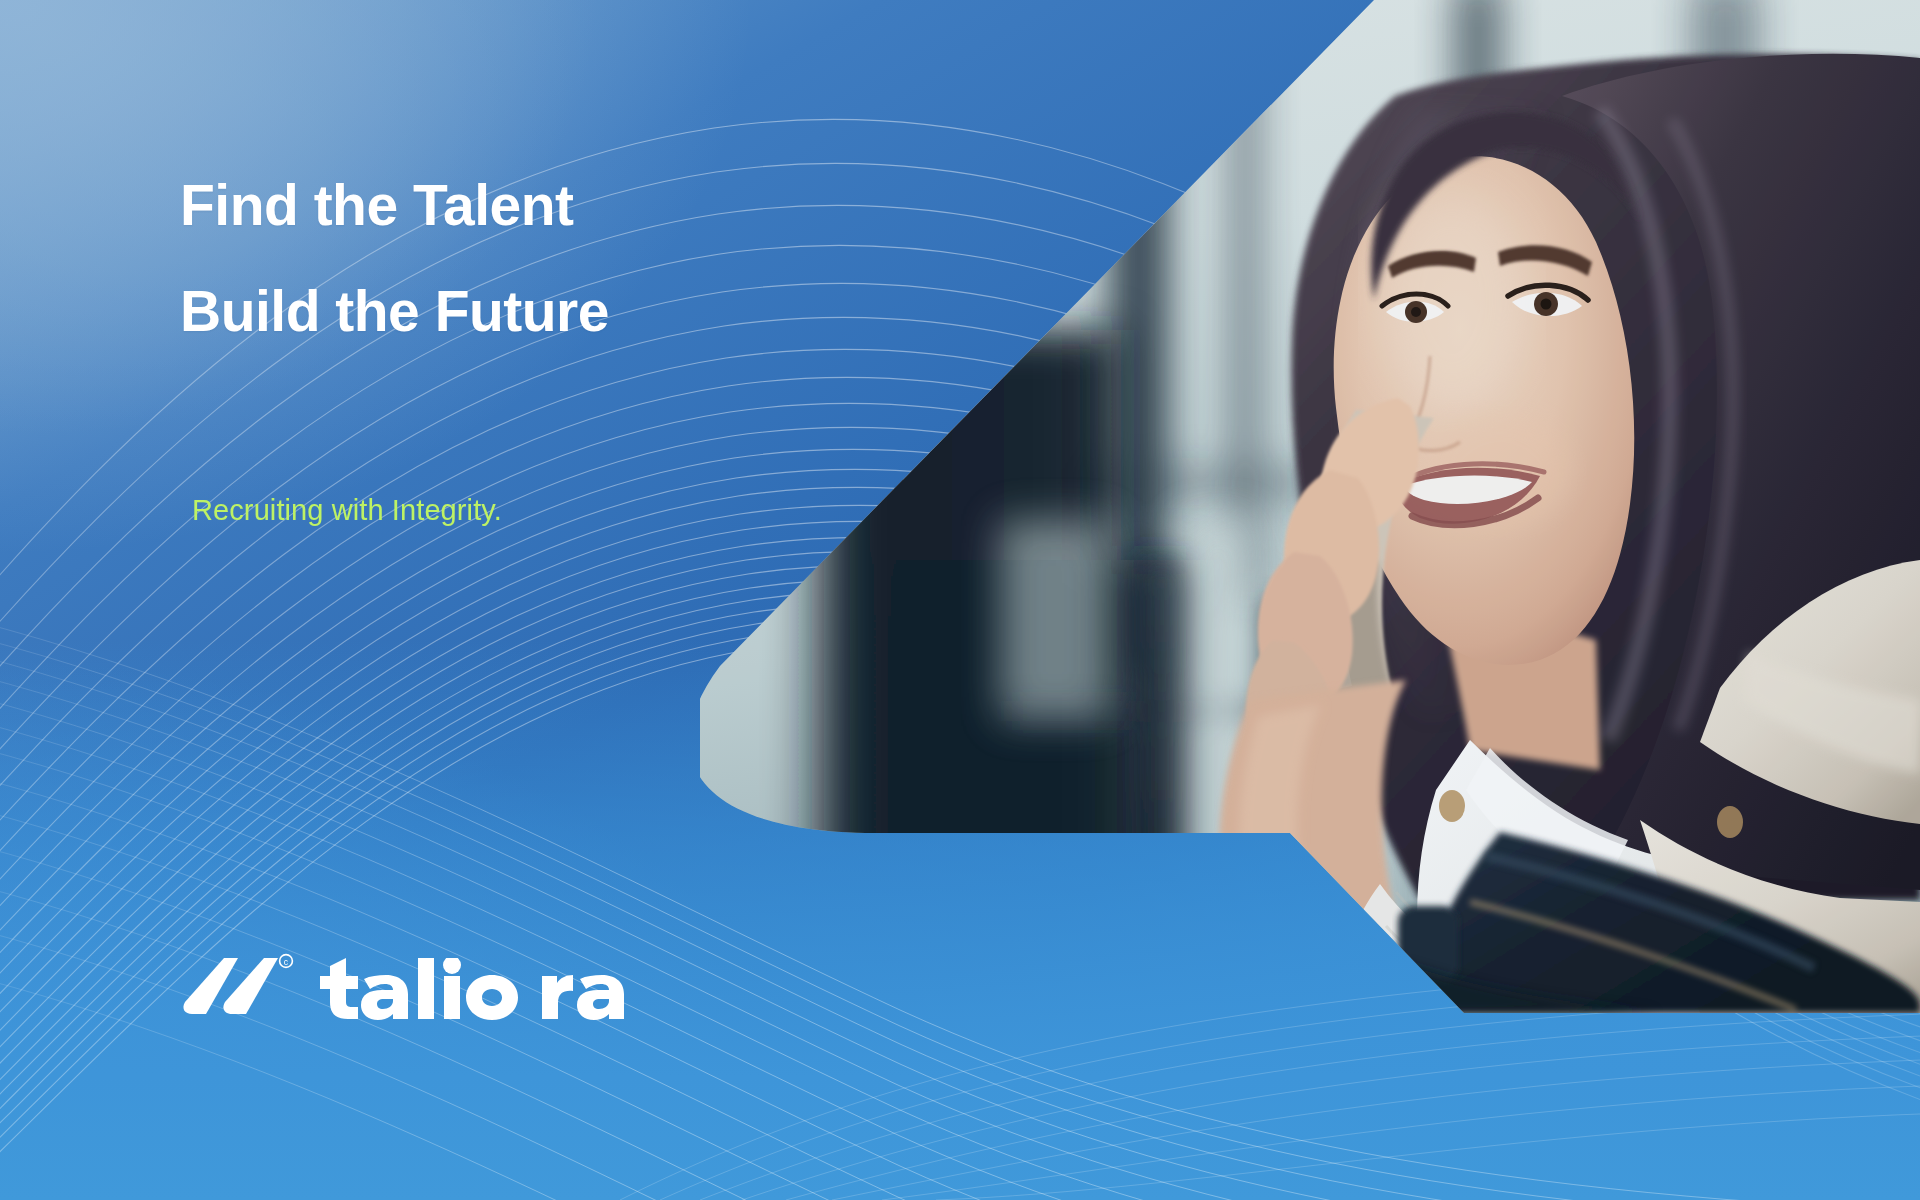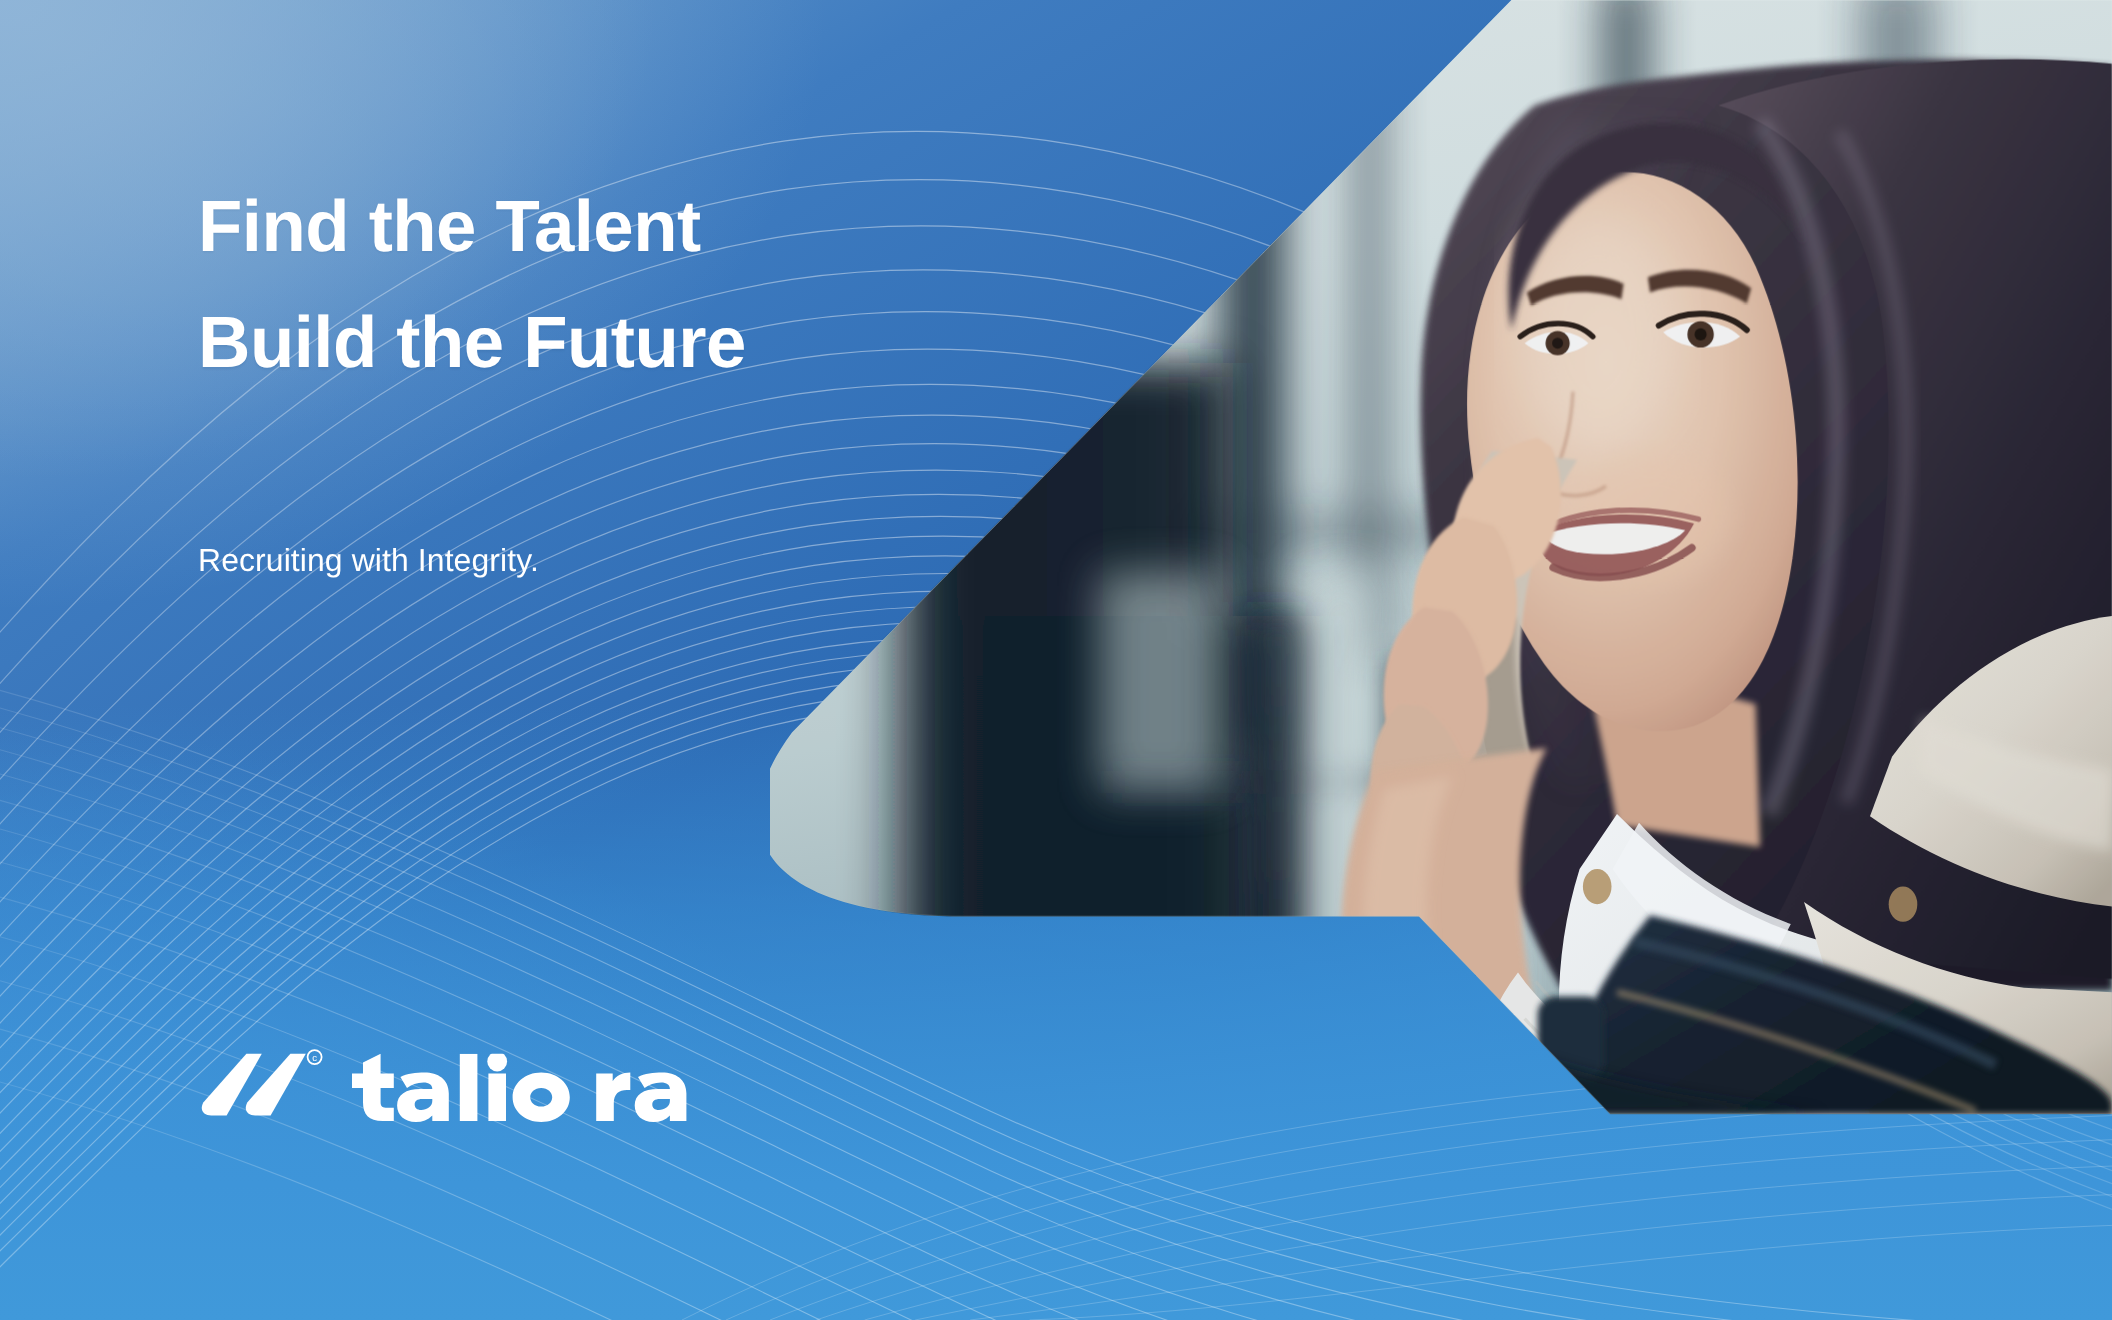--- a/index.html
+++ b/index.html
@@ -46,31 +46,31 @@
   }
   .photo-canvas { position:absolute; inset:0; }
   .photo-canvas svg { width:100%; height:100%; display:block; }
 
   
   #copy { position:absolute; left:180px; top:0; width:900px; }
 
   #headline {
     position:absolute; top:152px; left:0;
     color:#ffffff;
-    font-size:66px;
+    font-size:57px;
     font-weight:bold;
     line-height:106px;
     letter-spacing:-0.5px;
     white-space:pre-line;
     text-shadow:0 1px 2px rgba(20,60,110,0.10);
   }
 
   #tagline {
-    position:absolute; top:492px; left:0;
-    color:#ffffff;
+    position:absolute; top:492px; left:12px;
+    color:#bef264;
     font-size:29px;
     font-weight:normal;
     letter-spacing:0.1px;
     line-height:36px;
   }
 
   
   #logo {
     position:absolute; left:180px; top:952px;
     display:flex; align-items:flex-end; gap:18px;

